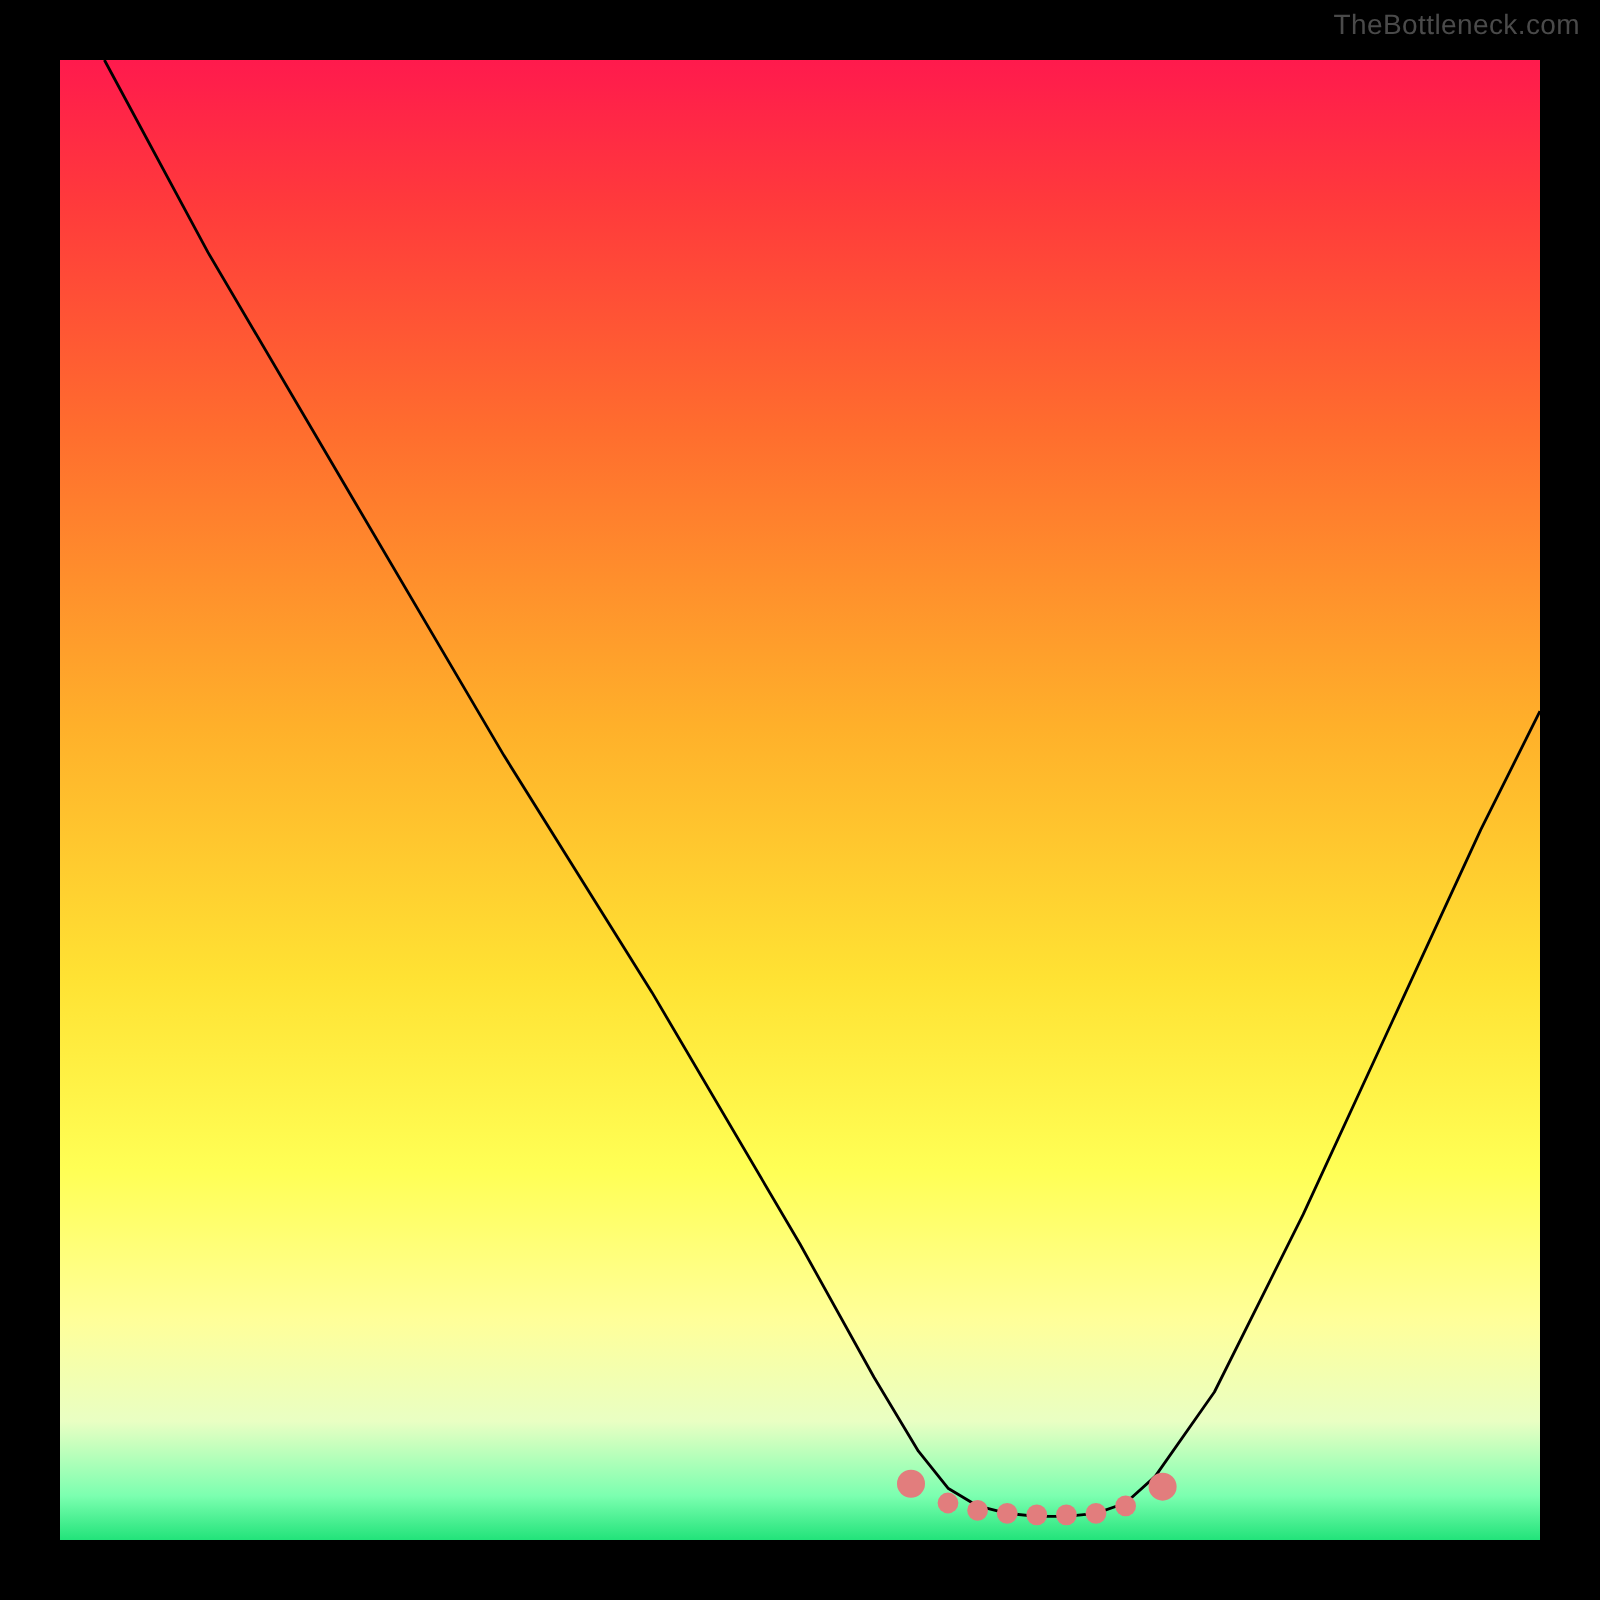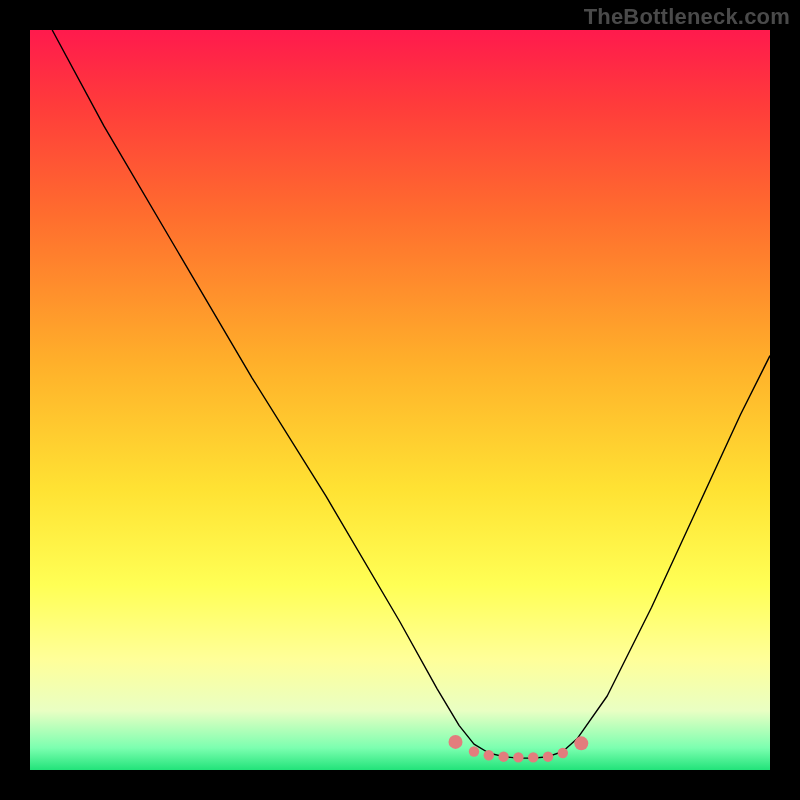--- a/index.html
+++ b/index.html
@@ -8,22 +8,22 @@
     position: relative;
     width: 800px;
     height: 800px;
     background: #000;
   }
   .watermark {
     position: absolute;
     top: 4px;
     right: 10px;
     font-family: Arial, Helvetica, sans-serif;
-    font-size: 22px;
-    font-weight: bold;
+    font-size: 14px;
+    font-weight: normal;
     color: #4a4a4a;
     letter-spacing: 0.2px;
   }
   .plot {
     position: absolute;
     left: 30px;
     top: 30px;
     width: 740px;
     height: 740px;
   }

